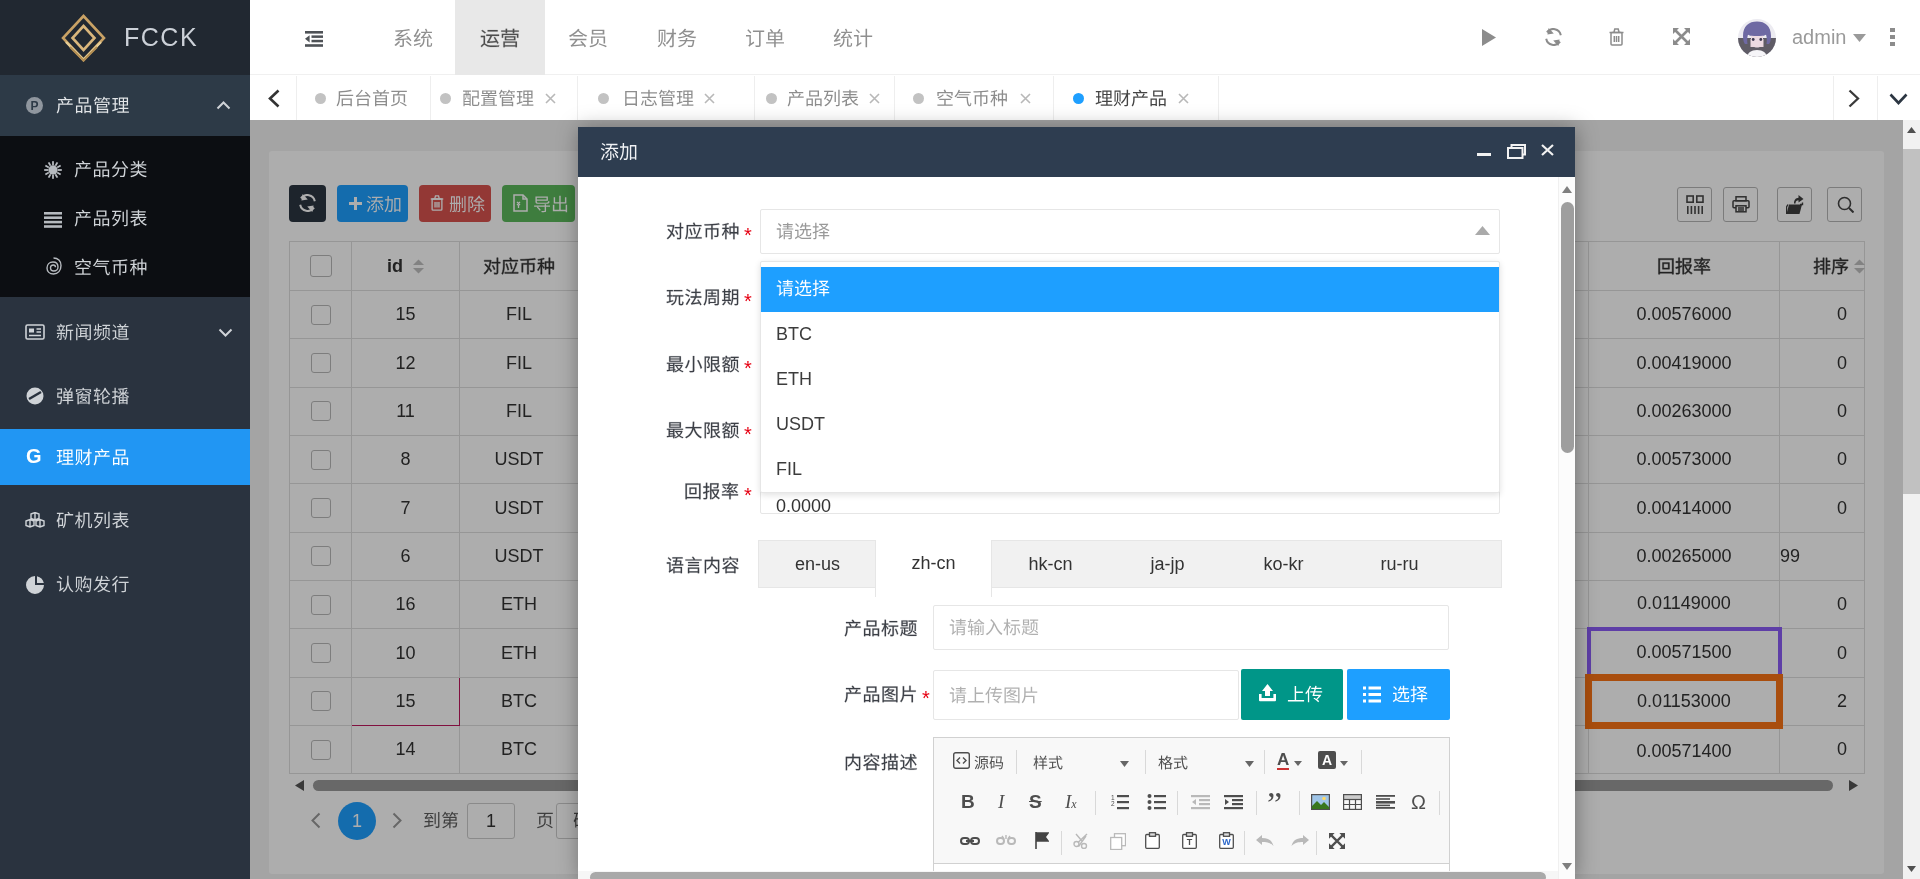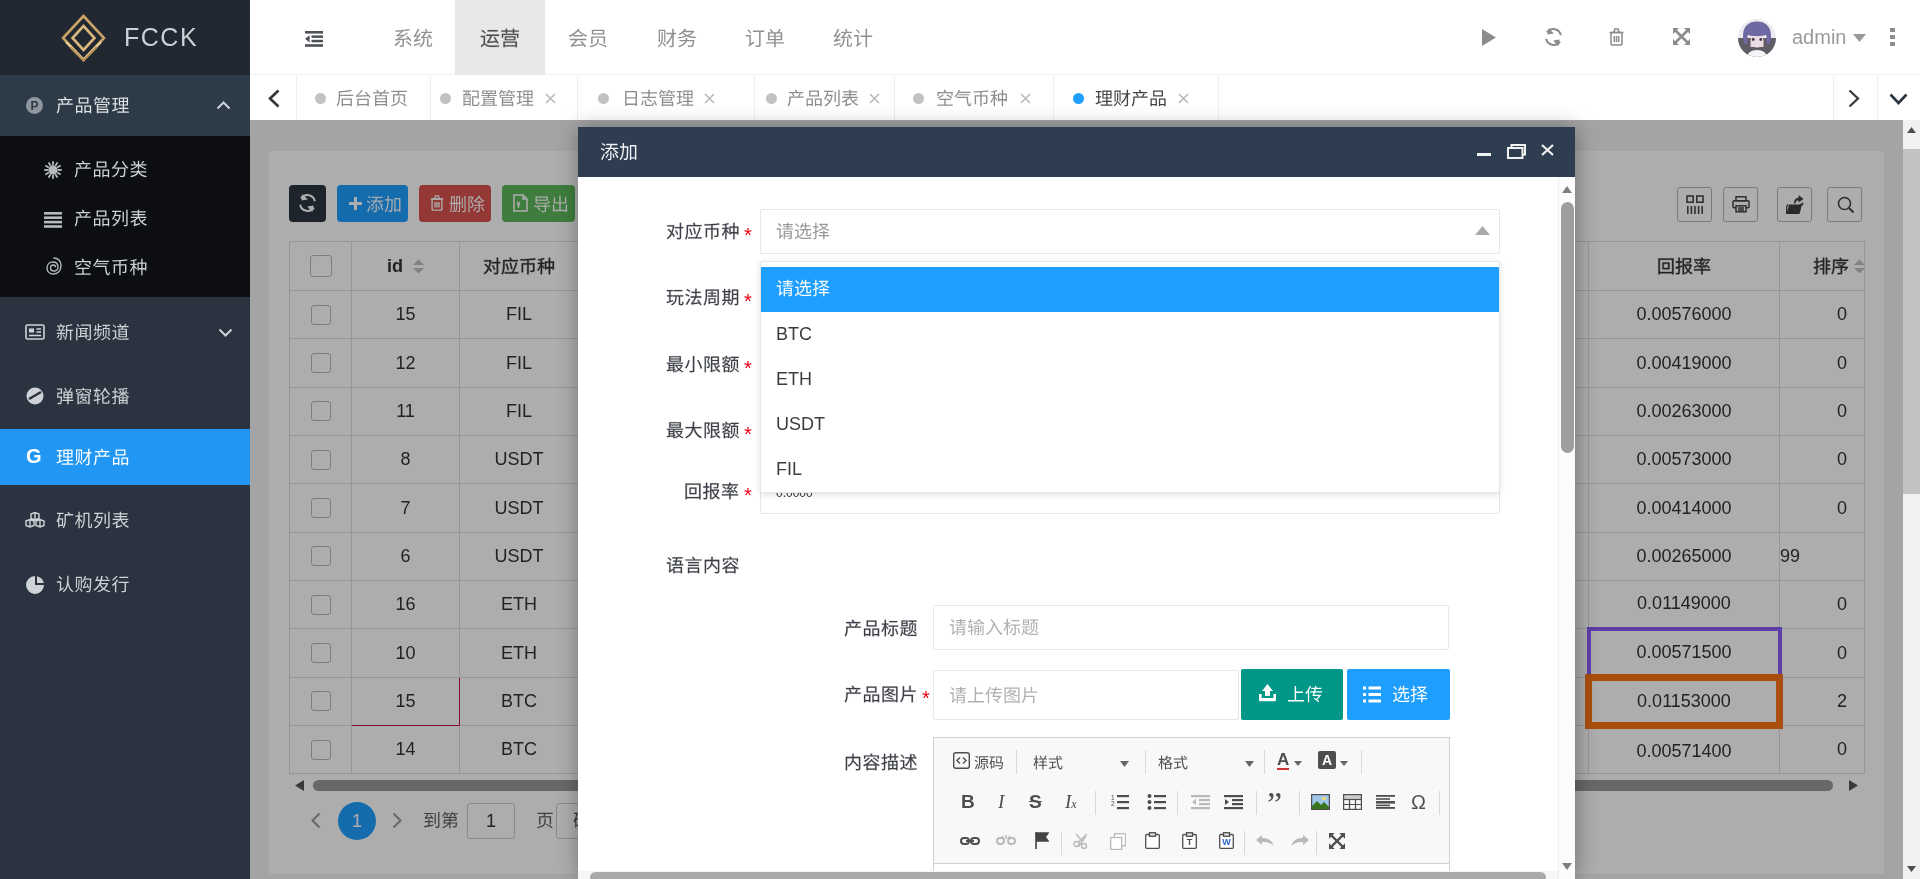--- a/index.html
+++ b/index.html
@@ -816,29 +816,37 @@
           <use href="#g8bf7" x="0"></use>
           <use href="#g9009" x="1000"></use>
           <use href="#g62e9" x="2000"></use>
         </svg>
       </div>
       <svg style="position:absolute;left:714px;top:16px" width="15" height="9" viewBox="0 0 15 9">
         <path d="M0 9 L7.5 0 L15 9 Z" fill="#aaa"></path>
       </svg>
     </div>
     <div style="position:absolute;left:182px;top:340px;width:740px;height:47px;border:1px solid #e6e6e6;border-radius:2px;background:#fff">
-      <div class="abs" style="left:15px;top:18px;font-size:12px;color:#333">0.0000</div>
+      <div class="abs" style="left:15px;top:28px;font-size:18px;color:#333">0.0000</div>
     </div>
     <div style="position:absolute;left:88px;top:429px">
       <svg style="display:block;width:73.5px;height:18px;" viewBox="0 0 4083 1000" fill="#3d4147" stroke="#3d4147" stroke-width="10">
         <use href="#g8bed" x="0"></use>
         <use href="#g8a00" x="1027"></use>
         <use href="#g5185" x="2055"></use>
         <use href="#g5bb9" x="3083"></use>
       </svg>
+    </div>
+    <div style="position:absolute;left:180px;top:413px;width:744px;height:48px;background:#f1f1f1;border:1px solid #e6e6e6">
+      <div class="abs f" style="left:0px;width:117px;justify-content:center;height:46px;top:0;font-size:18px;color:#333">en-us</div>
+      <div class="abs f" style="left:116px;width:117px;justify-content:center;background:#fff;border-left:1px solid #e6e6e6;border-right:1px solid #e6e6e6;height:57px;top:-1px;padding-bottom:11px;font-size:18px;color:#333">zh-cn</div>
+      <div class="abs f" style="left:233px;width:117px;justify-content:center;height:46px;top:0;font-size:18px;color:#333">hk-cn</div>
+      <div class="abs f" style="left:350px;width:117px;justify-content:center;height:46px;top:0;font-size:18px;color:#333">ja-jp</div>
+      <div class="abs f" style="left:466px;width:117px;justify-content:center;height:46px;top:0;font-size:18px;color:#333">ko-kr</div>
+      <div class="abs f" style="left:582px;width:117px;justify-content:center;height:46px;top:0;font-size:18px;color:#333">ru-ru</div>
     </div>
     <div style="position:absolute;left:266px;top:492px">
       <svg style="display:block;width:73.5px;height:18px;" viewBox="0 0 4083 1000" fill="#3d4147" stroke="#3d4147" stroke-width="10">
         <use href="#g4ea7" x="0"></use>
         <use href="#g54c1" x="1027"></use>
         <use href="#g6807" x="2055"></use>
         <use href="#g9898" x="3083"></use>
       </svg>
     </div>
     <div style="position:absolute;left:355px;top:478px;width:516px;height:45px;border:1px solid #e6e6e6;border-radius:2px;background:#fff">

